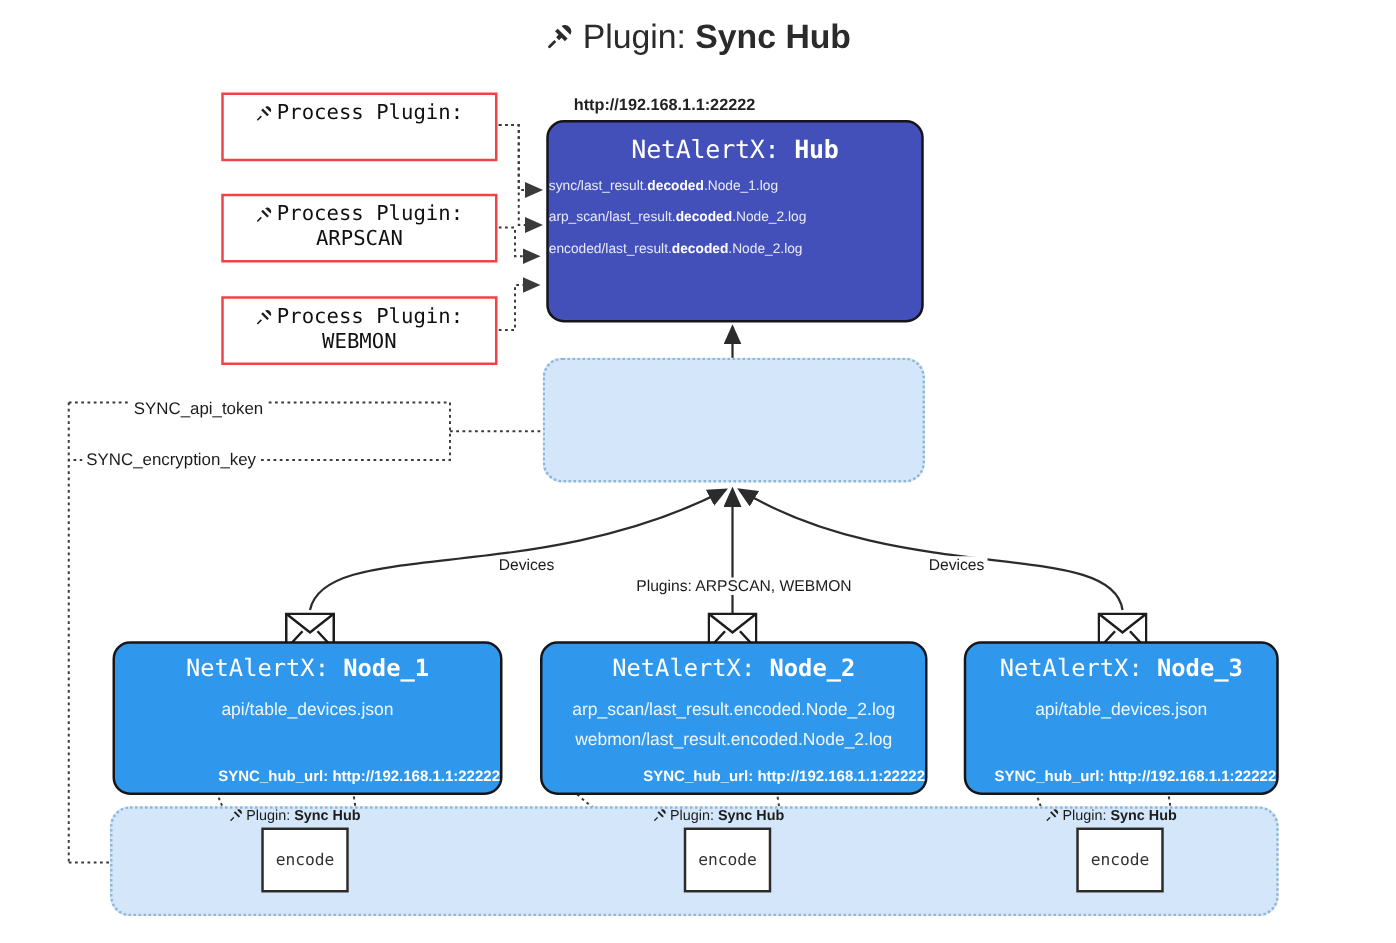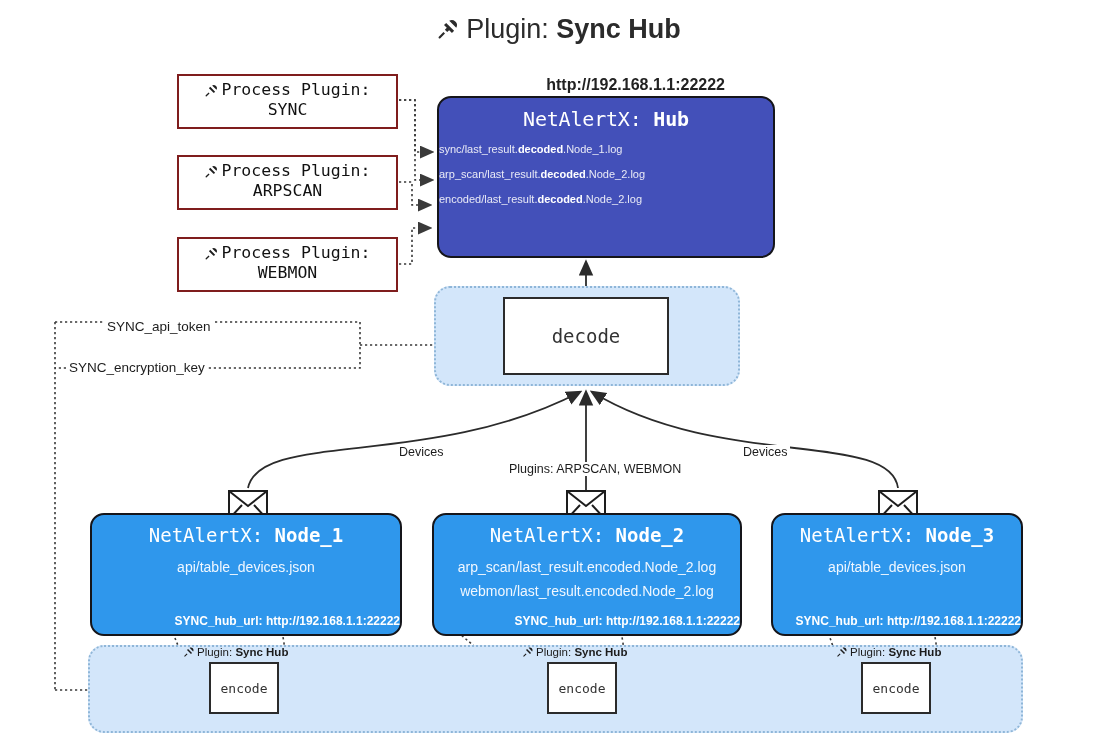--- a/index.html
+++ b/index.html
@@ -38,47 +38,47 @@
     margin-right: 4px;
   }
   #title .t-light { font-weight: 400; }
   #title .t-bold  { font-weight: 700; }
 
   
   .proc-box {
     position: absolute;
     width: 221px;
     height: 55px;
-    border: 2px solid #7f1d1d;
+    border: 2px solid #ef4444;
     background: #ffffff;
     font-family: "DejaVu Sans Mono", monospace;
     font-size: 16.5px;
     color: #111;
     text-align: center;
     line-height: 1.05;
     padding-top: 5px;
   }
   .proc-box .l1 { display:block; white-space: nowrap; }
   .proc-box .l2 { display:block; white-space: nowrap; }
   .proc-box .plug-ico { vertical-align: -3px; margin-right: 1px; }
 
   
   #hub-url {
     position: absolute;
-    left: 425px; top: 76px;
+    left: 459px; top: 76px;
     width: 300px;
-    text-align: right;
-    font-size: 16px;
+    text-align: left;
+    font-size: 13px;
     font-weight: 600;
     color: #222;
   }
   #hub {
     position: absolute;
     left: 437px; top: 96px;
-    width: 338px; height: 162px;
+    width: 302px; height: 162px;
     background: #4350b9;
     border: 2.5px solid #15151a;
     border-radius: 14px;
     padding-top: 9px;
   }
   #hub .hub-title {
     text-align: center;
     font-family: "DejaVu Sans Mono", monospace;
     font-size: 20px;
     color: #ffffff;
@@ -271,21 +271,20 @@
   </div>
 
   <div class="proc-box" style="left:177px; top:74px;">
     <span class="l1"><span class="plug-ico"><svg width="16" height="16" viewBox="0 0 24 24">
             <g fill="#1d1d1d">
               <path d="M2.6 21.4c-.4-.4-.4-1 0-1.4l4.3-4.3 1.4 1.4-4.3 4.3c-.4.4-1 .4-1.4 0z"></path>
               <path d="M12.2 5.3l6.5 6.5c1.1-1.6 1-3.9-.4-5.3l-.8-.8c-1.4-1.4-3.7-1.5-5.3-.4z"></path>
               <path d="M9.4 7.3l7.3 7.3-2 2L7.4 9.3z"></path>
             </g>
           </svg></span><span>Process Plugin:</span></span>
-    <span class="l2">SYNC</span>
   </div>
 
   <div class="proc-box" style="left:177px; top:155px;">
     <span class="l1"><span class="plug-ico"><svg width="16" height="16" viewBox="0 0 24 24">
             <g fill="#1d1d1d">
               <path d="M2.6 21.4c-.4-.4-.4-1 0-1.4l4.3-4.3 1.4 1.4-4.3 4.3c-.4.4-1 .4-1.4 0z"></path>
               <path d="M12.2 5.3l6.5 6.5c1.1-1.6 1-3.9-.4-5.3l-.8-.8c-1.4-1.4-3.7-1.5-5.3-.4z"></path>
               <path d="M9.4 7.3l7.3 7.3-2 2L7.4 9.3z"></path>
             </g>
           </svg></span><span>Process Plugin:</span></span>
@@ -310,21 +309,20 @@
       <b>Hub</b>
     </div>
     <div class="hub-rows">
       <div class="hub-row"><span>sync/last_result.</span><b>decoded</b><span>.Node_1.log</span></div>
       <div class="hub-row"><span>arp_scan/last_result.</span><b>decoded</b><span>.Node_2.log</span></div>
       <div class="hub-row"><span>encoded/last_result.</span><b>decoded</b><span>.Node_2.log</span></div>
     </div>
   </div>
 
   <div class="region" id="decode-region"></div>
-  <div class="op-box" id="decode-box">decode</div>
 
   <div class="edge-label" id="lbl-api-token">SYNC_api_token</div>
   <div class="edge-label" id="lbl-enc-key">SYNC_encryption_key</div>
   <div class="edge-label" id="lbl-dev-left">Devices</div>
   <div class="edge-label" id="lbl-dev-right">Devices</div>
   <div class="edge-label" id="lbl-plugins">Plugins: ARPSCAN, WEBMON</div>
 
   <div class="envelope" style="left:228px; top:490px;">
     <svg width="40" height="30" viewBox="0 0 40 30">
         <rect x="1" y="1" width="38" height="28" fill="#fff" stroke="#1d1d1d" stroke-width="2"></rect>

